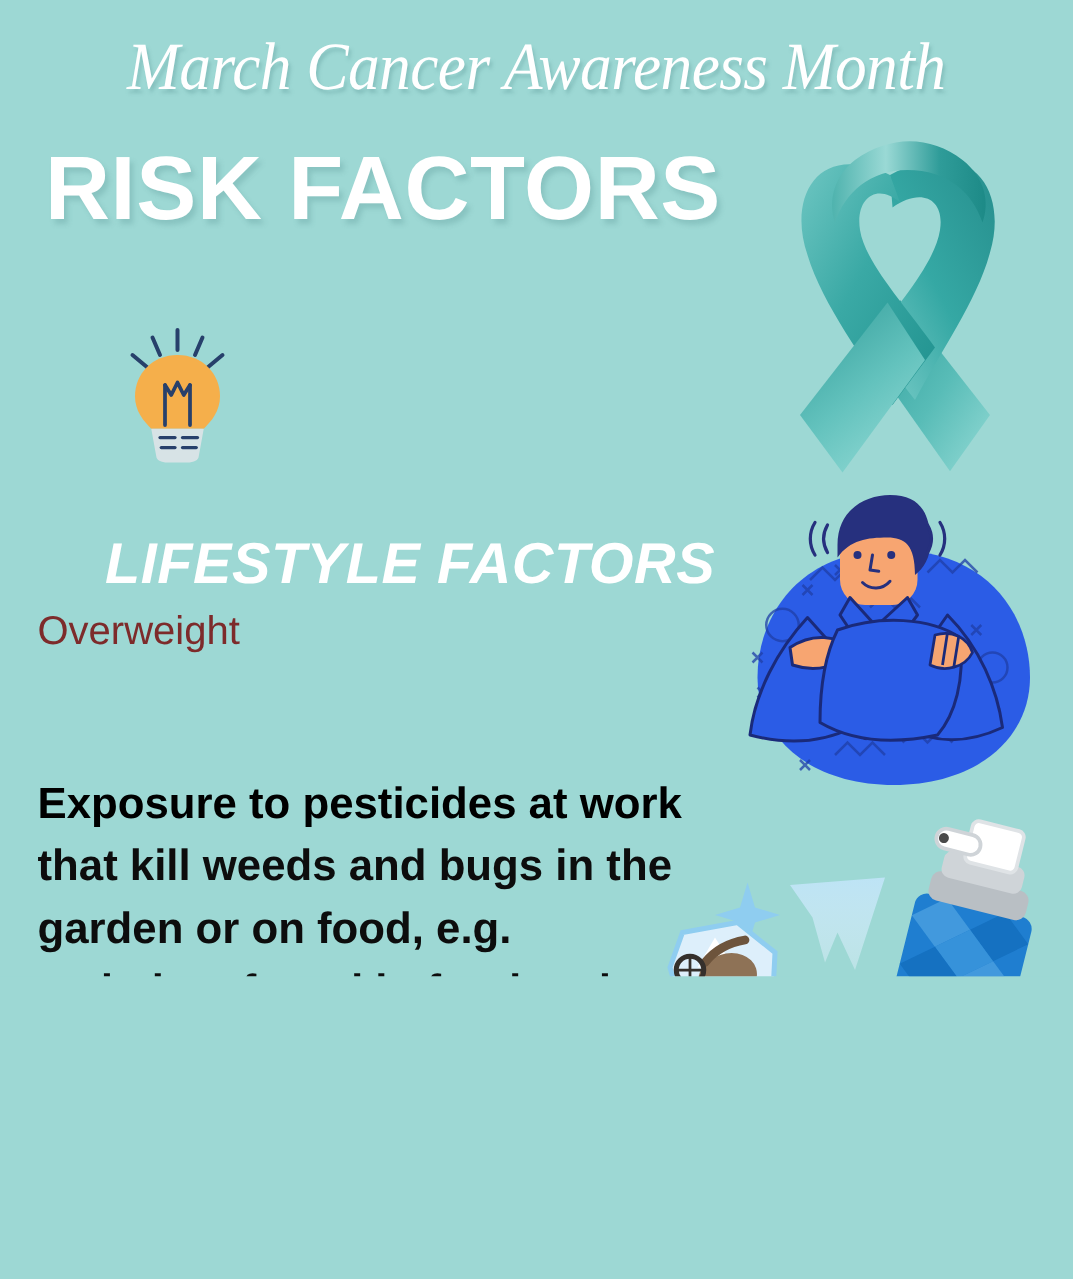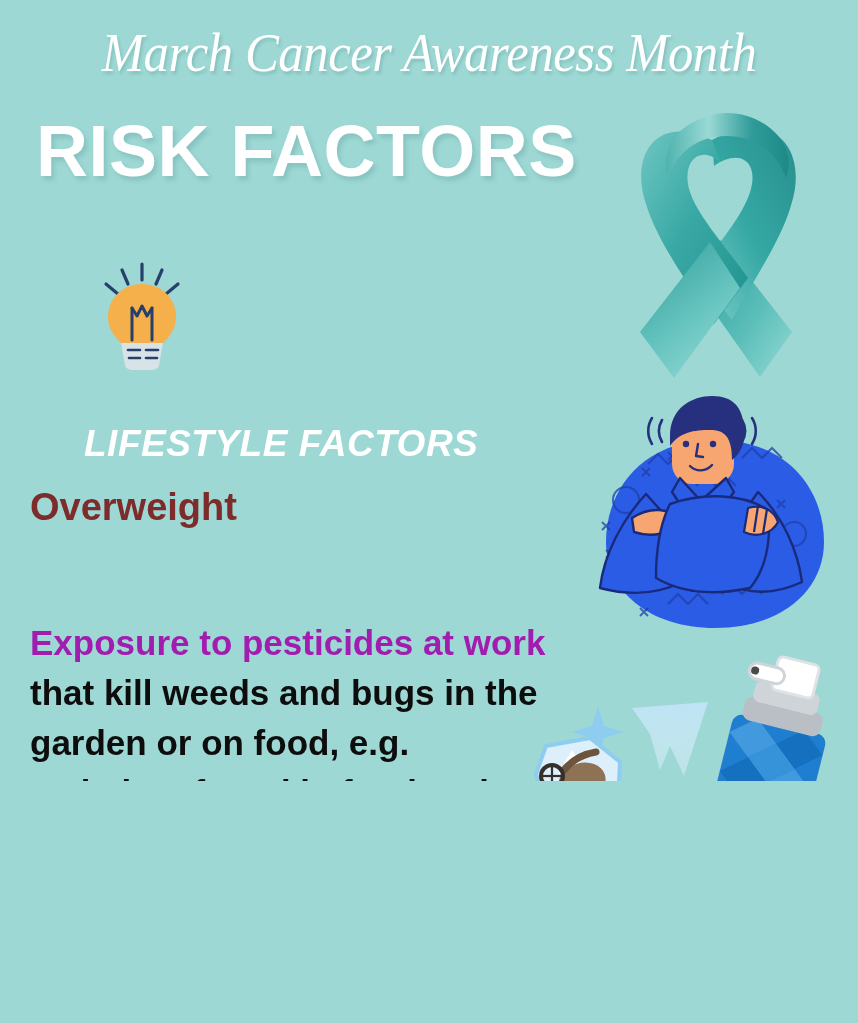--- a/index.html
+++ b/index.html
@@ -82,52 +82,52 @@
   }
 
   
   .section-heading {
     position: absolute;
     top: 423px;
     left: 84px;
     font-family: "Liberation Sans", sans-serif;
     font-weight: bold;
     font-style: italic;
-    font-size: 37px;
+    font-size: 46px;
     letter-spacing: 0.5px;
     color: #ffffff;
     white-space: nowrap;
   }
 
   
   .factor-label {
     position: absolute;
     top: 486px;
     left: 30px;
     font-family: "Liberation Sans", sans-serif;
-    font-weight: bold;
-    font-size: 38px;
+    font-weight: normal;
+    font-size: 32px;
     color: #7d2b2b;
     white-space: nowrap;
   }
 
   
   .body-text {
     position: absolute;
     top: 583px;
     left: 30px;
     width: 540px;
     font-family: "Liberation Sans", sans-serif;
     font-weight: bold;
     font-size: 35px;
     line-height: 50px;
     color: #0d0d0d;
     z-index: 4;
   }
-  .body-text .hl { color: #a21caf; }
+  .body-text .hl { color: #000000; }
 
   
   .man-illustration {
     position: absolute;
     left: 572px;
     top: 382px;
     width: 286px;
     height: 248px;
     z-index: 3;
   }

